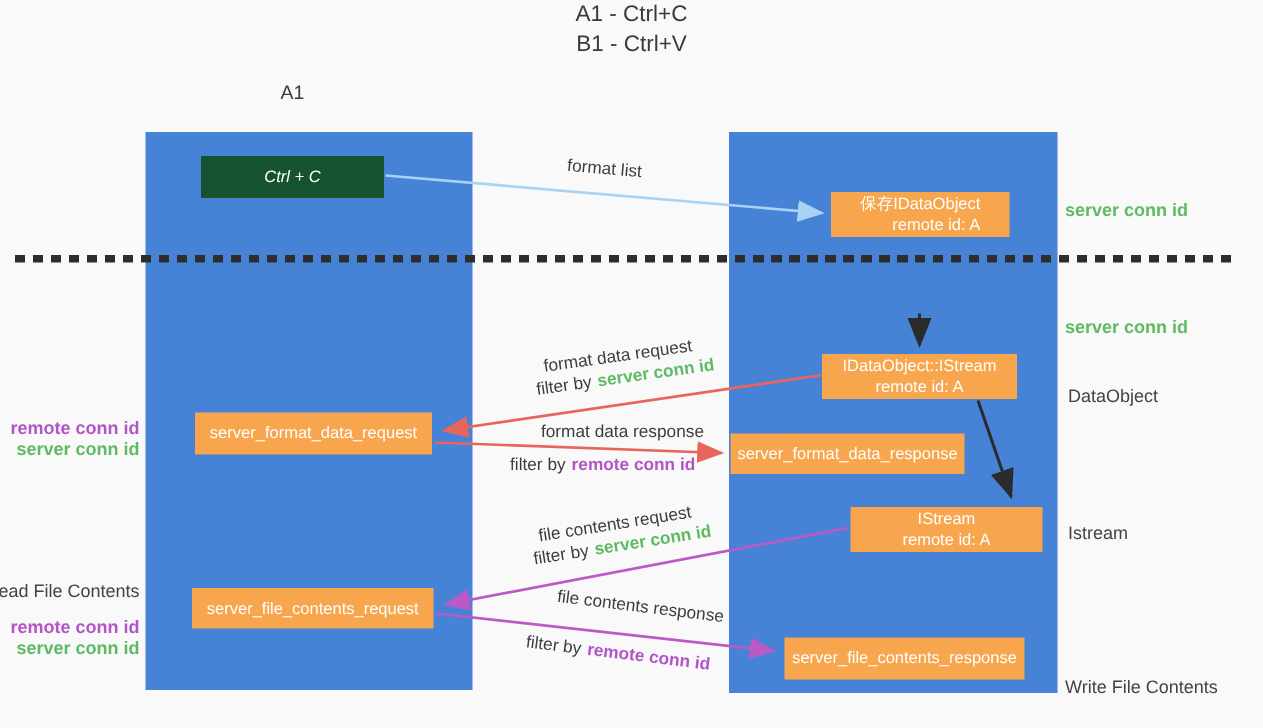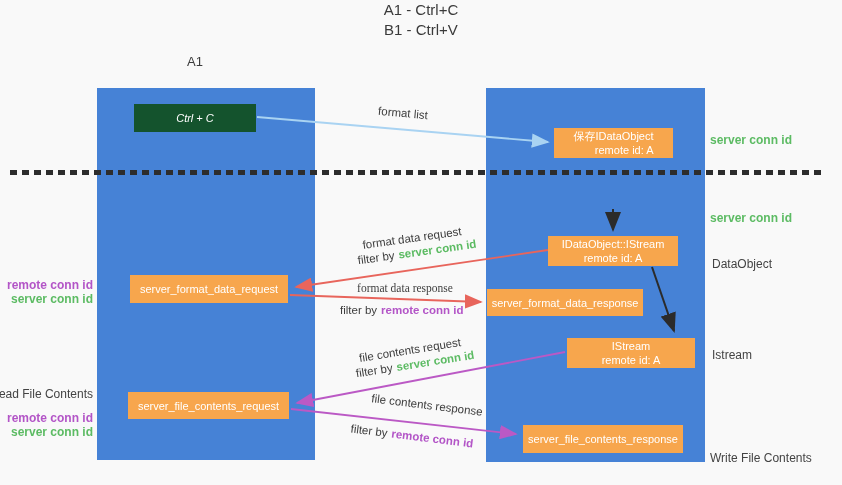--- a/index.html
+++ b/index.html
@@ -117,21 +117,21 @@
     <span>server_file_contents_request</span>
   </div>
 
   <div class="alabel rot-dn5" style="left:358px; top:107px; width:90px;">format list</div>
 
   <div class="alabel rot-up" style="left:352px; top:232px; width:120px;">format data request</div>
   <div class="alabel rot-up" style="left:352px; top:246px; width:130px;">
     <span class="fb">filter by</span><span class="green-t">server conn id</span>
   </div>
 
-  <div class="alabel" style="left:345px; top:282px; width:120px;font-family:Liberation Serif, serif;">format data response</div>
+  <div class="alabel" style="left:355px; top:282px; width:120px;">format data response</div>
   <div class="alabel" style="left:340px; top:304px; width:120px;">
     <span class="fb">filter by</span><span class="purple-t">remote conn id</span>
   </div>
 
   <div class="alabel rot-up9" style="left:350px; top:344px; width:120px;">file contents request</div>
   <div class="alabel rot-up9" style="left:350px; top:358px; width:130px;">
     <span class="fb">filter by</span><span class="green-t">server conn id</span>
   </div>
 
   <div class="alabel rot-dn" style="left:362px; top:399px; width:130px;">file contents response</div>

